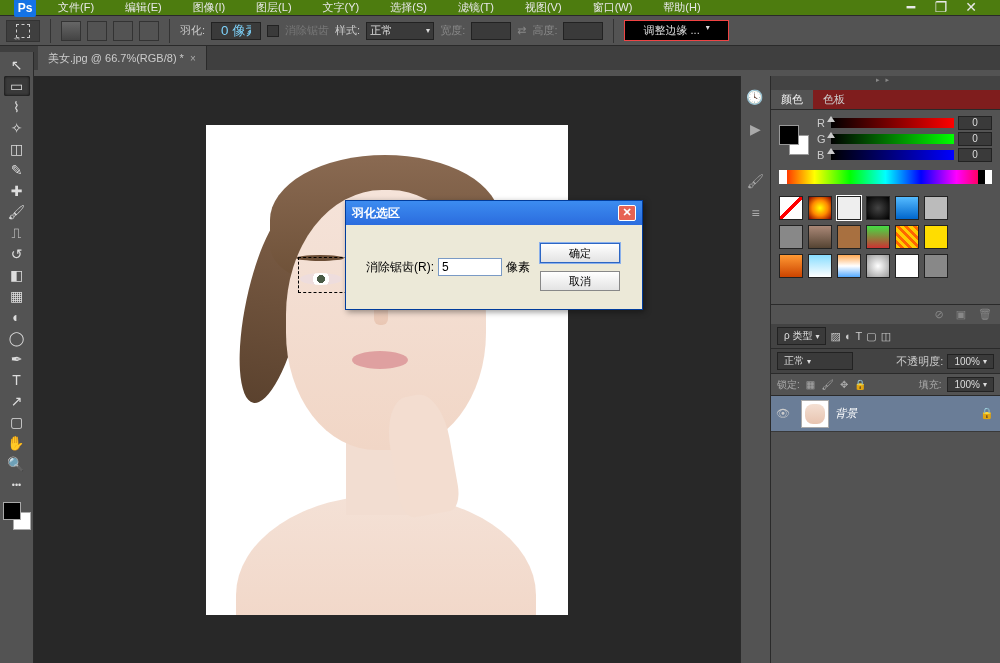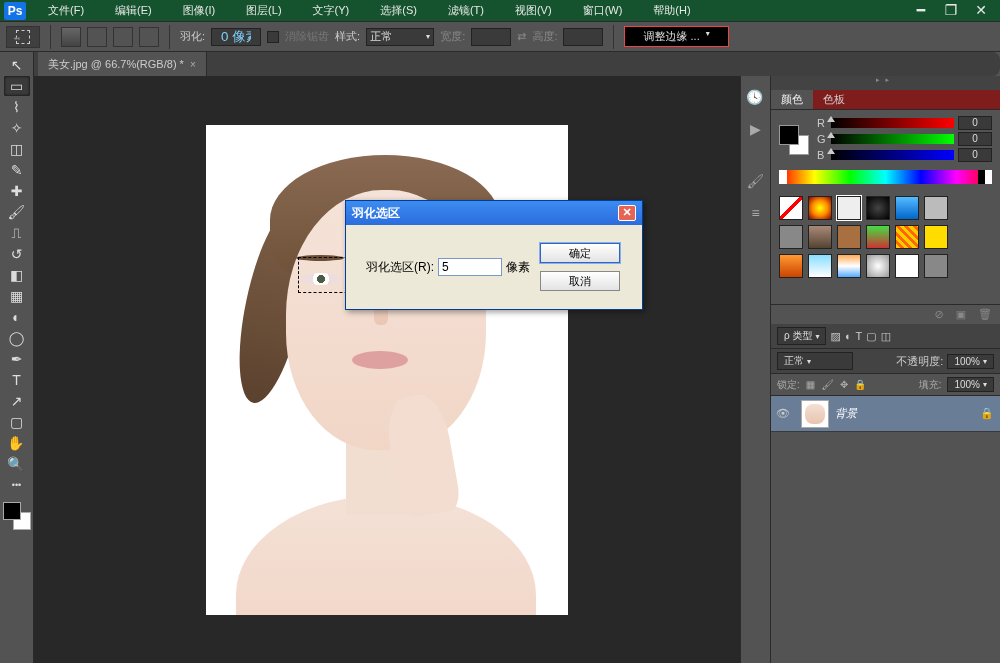--- a/index.html
+++ b/index.html
@@ -1,19 +1,19 @@
 <!DOCTYPE html>
 <html><head>
 <meta charset="utf-8">
 <style>
 * { box-sizing: border-box; margin: 0; padding: 0; font-family: "Microsoft YaHei", Arial, sans-serif; }
 body { background: #535353; width: 1000px; height: 663px; overflow: hidden; position: relative; font-size: 11px; color: #ccc; }
 
 
-.title-bar { height: 22px; background: #14532d; display: flex; align-items: center; padding: 0 4px; border-bottom: 1px solid #2a2a2a; }
+.title-bar { height: 16px; background: #4d7c0f; display: flex; align-items: center; padding: 0 14px; border-bottom: 1px solid #2a2a2a; }
 .ps-logo { width: 22px; height: 18px; background: #1473e6; color: #fff; font-weight: bold; font-size: 12px; display: flex; align-items: center; justify-content: center; border-radius: 2px; margin-right: 12px; }
 .menu-bar { display: flex; gap: 11px; }
 .menu-item { padding: 2px 10px; color: #e8e8e8; cursor: pointer; }
 .win-ctrl { margin-left: auto; display: flex; gap: 0; }
 .win-btn { width: 30px; height: 16px; color: #e8e8e8; text-align: center; cursor: pointer; font-size: 14px; line-height: 14px; }
 
 
 .options-bar { height: 30px; background: #535353; border-bottom: 1px solid #2a2a2a; display: flex; align-items: center; padding: 0 6px; gap: 6px; }
 .tool-preset { width: 34px; height: 22px; border: 1px solid #333; background: #3f3f3f; display: flex; align-items: center; justify-content: center; }
 .tool-preset-icon { width: 14px; height: 14px; border: 1px dashed #ccc; }
@@ -21,21 +21,21 @@
 .opt-btn { width: 20px; height: 20px; background: #535353; border: 1px solid #333; }
 .opt-label { color: #ccc; }
 .opt-input { width: 50px; height: 18px; background: #3a3a3a; border: 1px solid #222; color: #7dd3fc; padding: 0 9px; }
 .opt-check { width: 12px; height: 12px; background: #3a3a3a; border: 1px solid #222; }
 .opt-dd { width: 68px; height: 18px; background: #3a3a3a; border: 1px solid #222; color: #ddd; padding: 0 3px; display: flex; align-items: center; justify-content: space-between; }
 .opt-dd::after { content: "▾"; font-size: 8px; }
 .big-button { padding: 2px 18px; border: 1px solid #ef4444; background: #000000; color: #ddd; display: flex; align-items: flex-start; }
 .big-button::after { content: "▾"; font-size: 8px; margin-left: 6px; }
 
 
-.doc-tabs { height: 24px; background: #3f3f3f; display: flex; padding-left: 38px; border-radius: 8px; }
+.doc-tabs { height: 24px; background: #3f3f3f; display: flex; padding-left: 38px; }
 .doc-tab { padding: 3px 10px; background: #535353; color: #ccc; display: flex; align-items: center; gap: 6px; font-size: 11px; border-right: 1px solid #2a2a2a; }
 .tab-close { color: #aaa; font-size: 10px; }
 
 
 .workspace { position: absolute; top: 76px; left: 0; right: 0; bottom: 0; display: flex; }
 
 
 .toolbox { width: 34px; background: #535353; border-right: 1px solid #2a2a2a; display: flex; flex-direction: column; padding: 3px 0; align-items: center; gap: 1px; position: absolute; top: 52px; left: 0; bottom: 0; }
 .toolbox::before { content: "◂◂"; position: absolute; top: -18px; left: 0; right: 0; height: 14px; color: #888; font-size: 6px; text-align: center;}
 .tb-tool { width: 26px; height: 20px; display: flex; align-items: center; justify-content: center; color: #ddd; font-size: 14px; border-radius: 2px; cursor: pointer;}
@@ -351,21 +351,21 @@
   </div>
 </div>
 
 <div class="dialog">
   <div class="dlg-title">
     <span>羽化选区</span>
     <div class="dlg-close">✕</div>
   </div>
   <div class="dlg-body">
     <div class="dlg-left">
-      <span>羽化选区(R):</span>
+      <span>消除锯齿(R):</span>
       <input class="dlg-input" value="5" style="">
       <span>像素</span>
     </div>
     <div class="dlg-btns">
       <button class="dlg-btn primary">确定</button>
       <button class="dlg-btn">取消</button>
     </div>
   </div>
 </div>
 

